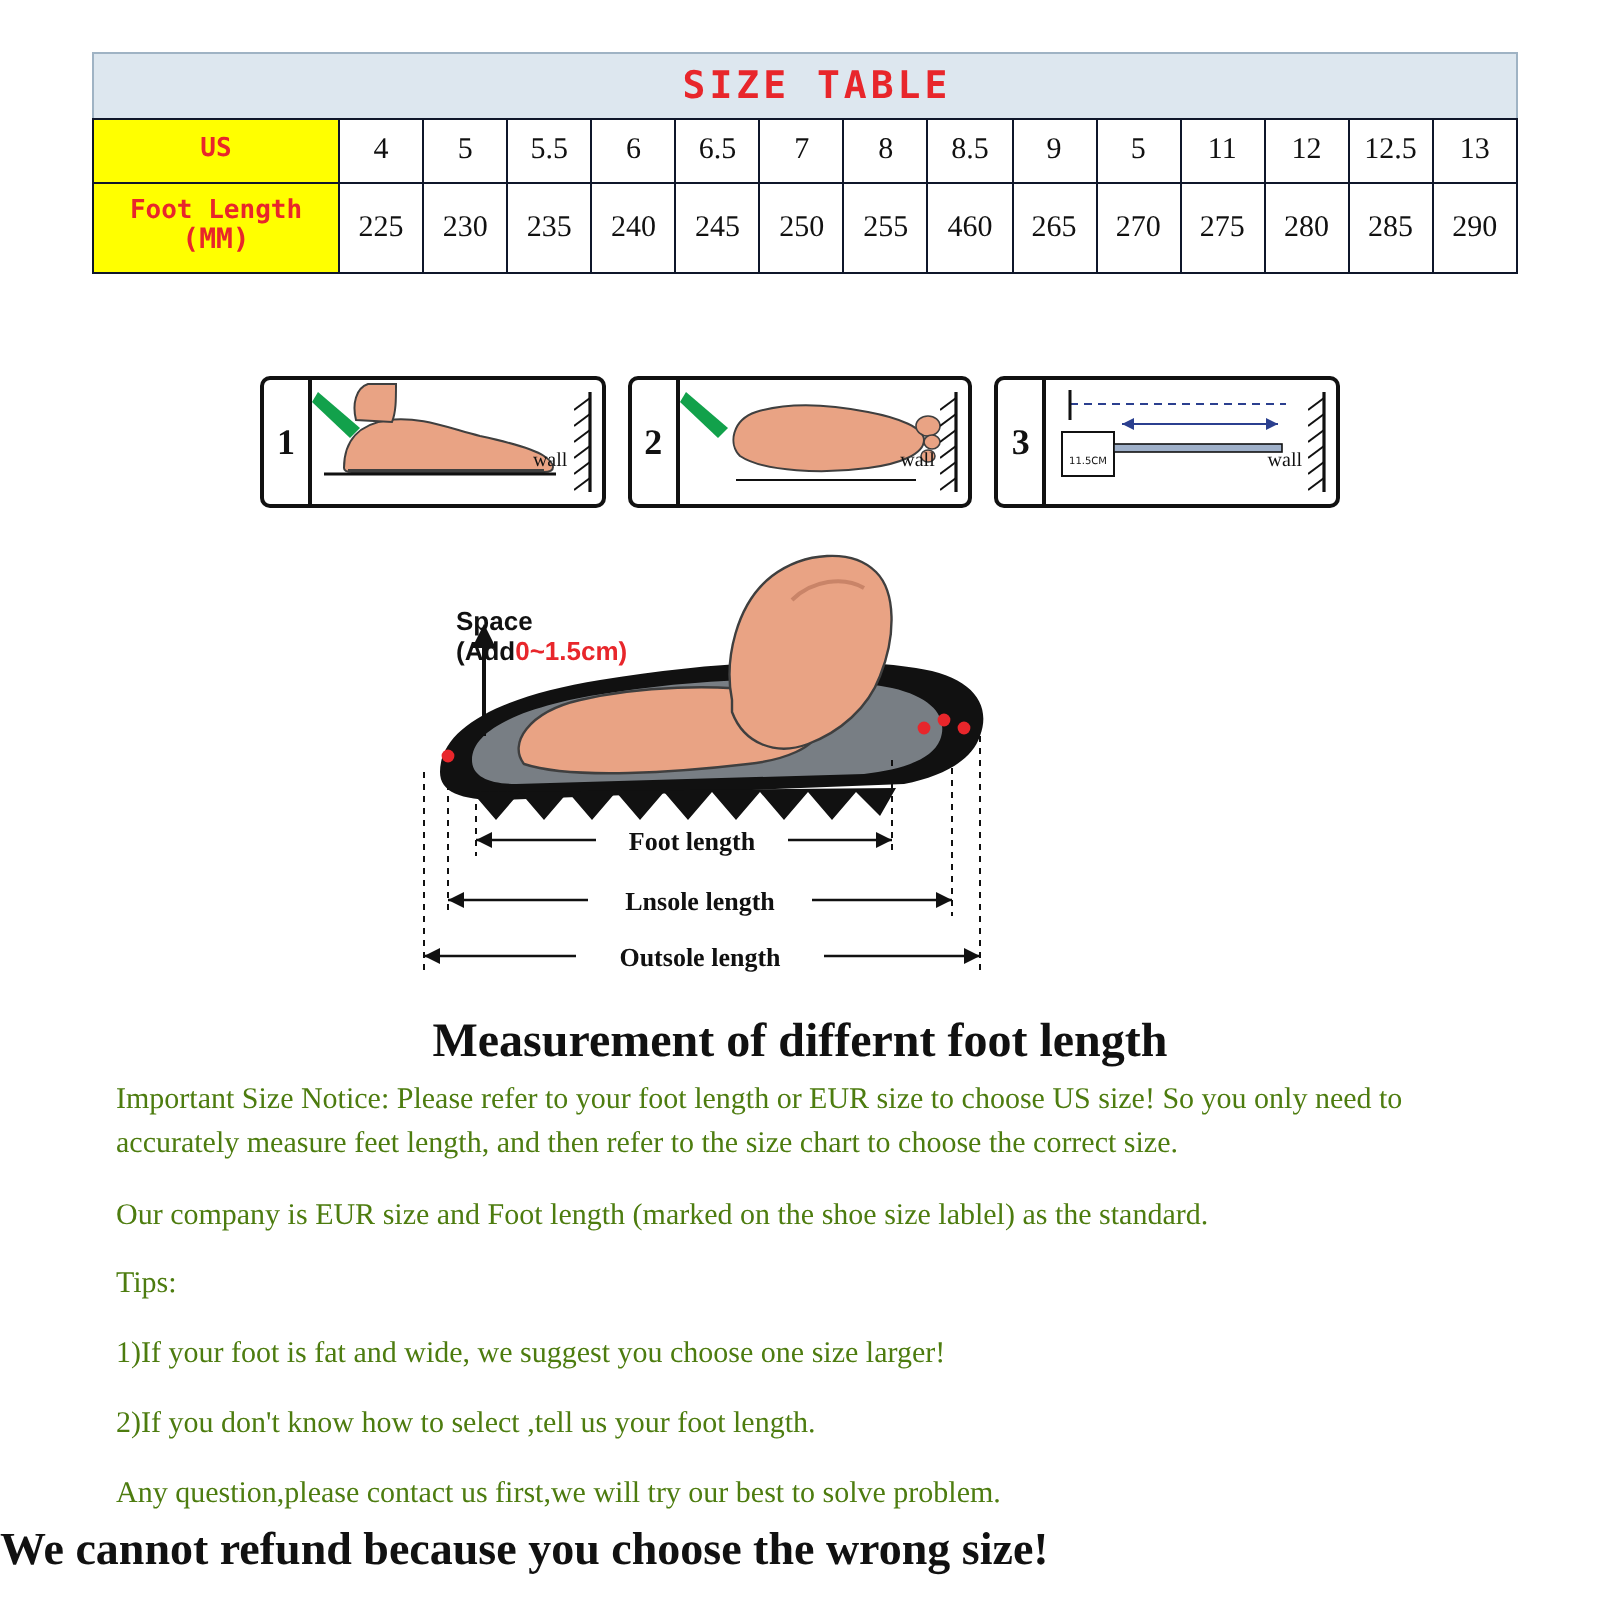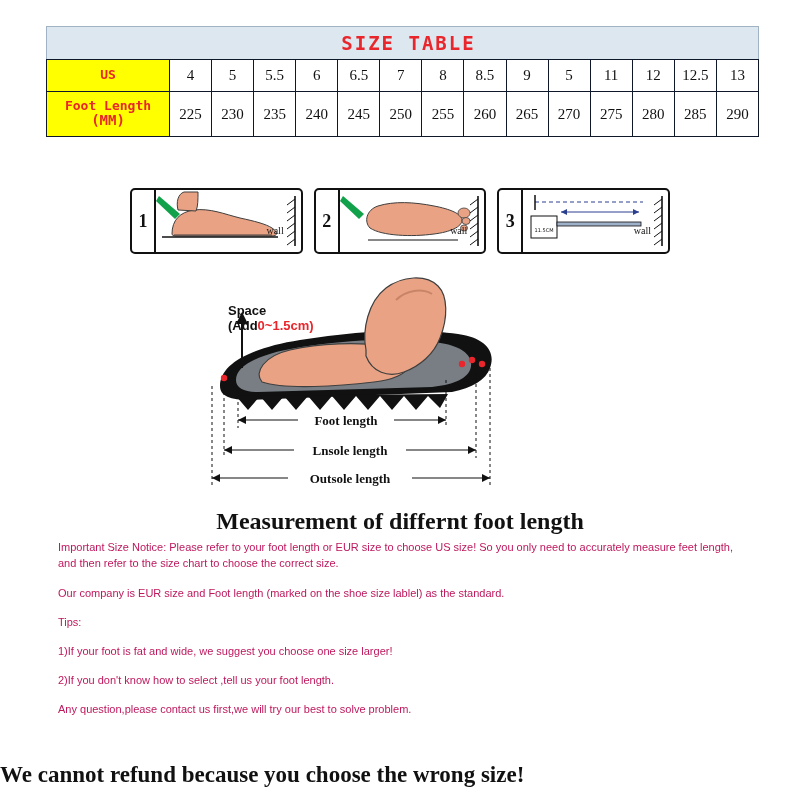--- a/index.html
+++ b/index.html
@@ -147,23 +147,23 @@
     color: #111;
     font-family: "Liberation Serif", serif;
   }
 
   
   .notes {
     position: absolute;
     left: 58px;
     top: 540px;
     width: 690px;
-    font-family: Liberation Sans, sans-serif;
-    font-size: 11px;
-    color: #be185d;
+    font-family: Liberation Serif, serif;
+    font-size: 15px;
+    color: #4d7c0f;
   }
   .notes p {
     margin: 0 0 14px 0;
     line-height: 1.45;
   }
   .notes p.tight { margin-bottom: 13px; }
   .final-line {
     position: absolute;
     left: 0; right: 0;
     top: 762px;
@@ -207,21 +207,21 @@
           <span>Foot Length</span>
           <small>(MM)</small>
         </td>
         <td>225</td>
         <td>230</td>
         <td>235</td>
         <td>240</td>
         <td>245</td>
         <td>250</td>
         <td>255</td>
-        <td>260</td>
+        <td>460</td>
         <td>265</td>
         <td>270</td>
         <td>275</td>
         <td>280</td>
         <td>285</td>
         <td>290</td>
       </tr>
     </tbody>
       </table>
   </div>

